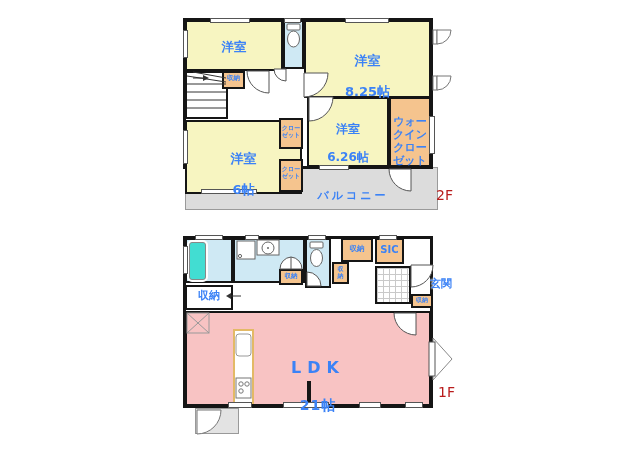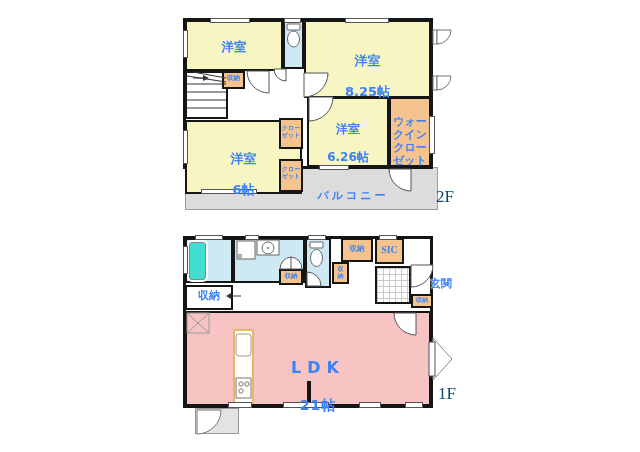--- a/index.html
+++ b/index.html
@@ -12,21 +12,21 @@
   .orange{background:#f5c48e;}
   .blue{background:#cfe9f4;}
   .pink{background:#f8c3c3;}
   .whitefill{background:#ffffff;}
   .gray{background:#dcdcdc;border:1px solid #9a9a9a;}
   .lbl{position:absolute;text-align:center;white-space:pre-line;line-height:1.18;
        font-weight:600;color:#3b82f6;z-index:6;}
   .blk{display:block;}
   .win{position:absolute;background:#fff;border:1px solid #555;box-sizing:border-box;z-index:4;}
   .ov{position:absolute;left:0;top:0;z-index:5;pointer-events:none;overflow:visible;}
-  .floor-tag{position:absolute;font-size:17px;font-weight:500;color:#0c4a6e;z-index:7;font-family:Liberation Serif, serif;}
+  .floor-tag{position:absolute;font-size:14px;font-weight:500;color:#b91c1c;z-index:7;}
   .tile{background-color:#fff;
         background-image:linear-gradient(#c9c9c9 1px,transparent 1px),
                          linear-gradient(90deg,#c9c9c9 1px,transparent 1px);
         background-size:6px 6px;}
   .tub{position:absolute;background:#42ddd2;border:1px solid #888;border-radius:3px;
        box-shadow:0 0 0 2px #fff;z-index:3;}
   .counter{position:absolute;box-sizing:border-box;background:#fff;border:2px solid #e3b966;z-index:3;}
   .stub{position:absolute;background:#151515;z-index:4;}
   .porch{position:absolute;background:#e3e3e3;border:1px solid #999;box-sizing:border-box;z-index:1;}
   .ldk-name{display:block;font-size:16px;letter-spacing:6px;}
@@ -185,21 +185,21 @@
       </g>
       <path d="M250,106 L269,127 L250,148 Z" fill="#ffffff" stroke="#888" stroke-width="1"></path>
       <rect x="246" y="110" width="6" height="34" fill="#ffffff" stroke="#555" stroke-width="1"></rect>
     </svg>
 
     <div class="lbl" style="left:2px;top:58px;width:48px;font-size:11px;">収納</div>
     <div class="lbl" style="left:96px;top:41px;width:24px;font-size:6.5px;">収納</div>
     <div class="lbl" style="left:149px;top:33px;width:17px;font-size:6px;">収
 納</div>
     <div class="lbl" style="left:158px;top:13px;width:32px;font-size:7.5px;">収納</div>
-    <div class="lbl" style="left:192px;top:12px;width:29px;font-size:10px;font-weight:700;font-family:Liberation Serif, serif;">SIC</div>
+    <div class="lbl" style="left:192px;top:12px;width:29px;font-size:10px;font-weight:700;">SIC</div>
     <div class="lbl" style="left:192px;top:46px;width:36px;font-size:11px;text-shadow:0 0 2px #fff,0 0 2px #fff;padding-left:48px;">玄関</div>
     <div class="lbl" style="left:228px;top:64px;width:22px;font-size:6px;">収納</div>
     <div class="lbl" style="left:25px;top:108px;width:220px;">
       <span class="ldk-name">LDK</span>
       <span class="ldk-size">21帖</span>
     </div>
   </div>
 
   <div class="floor-tag" style="left:438px;top:384px;">1F</div>
 

